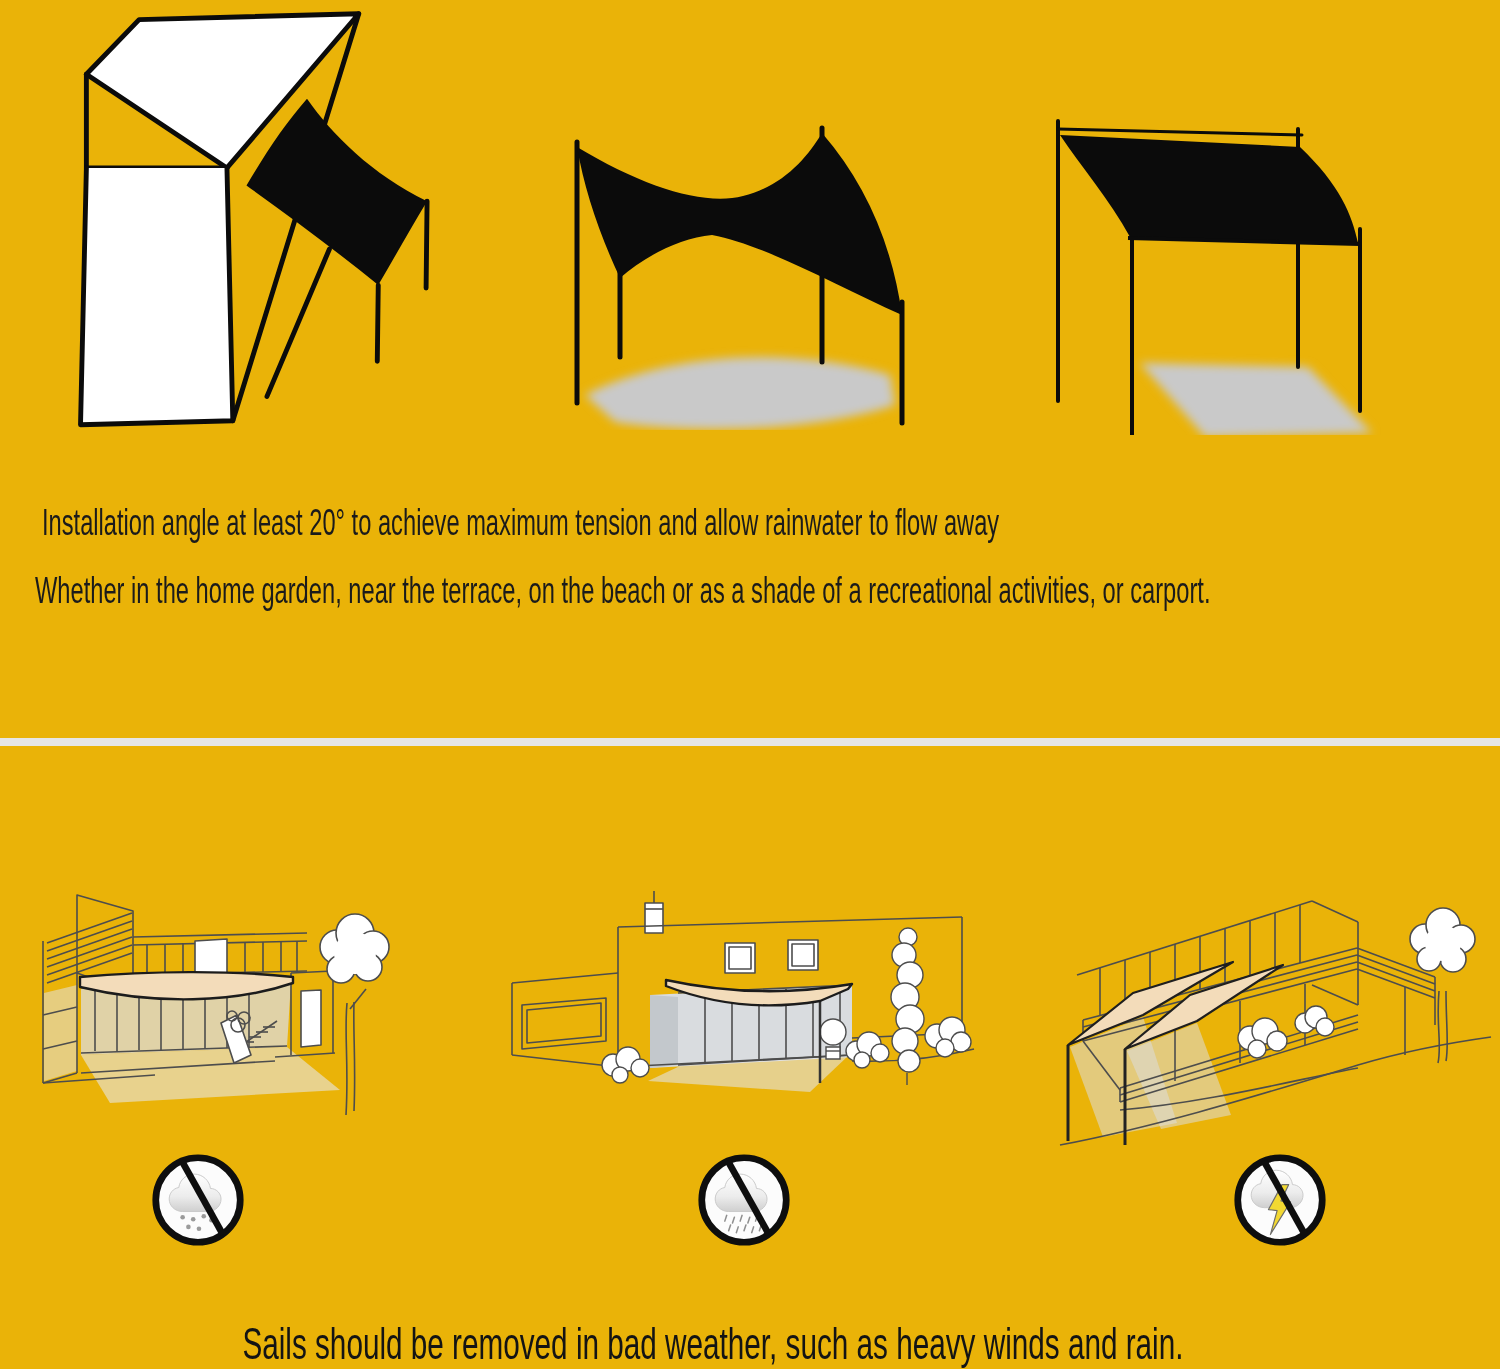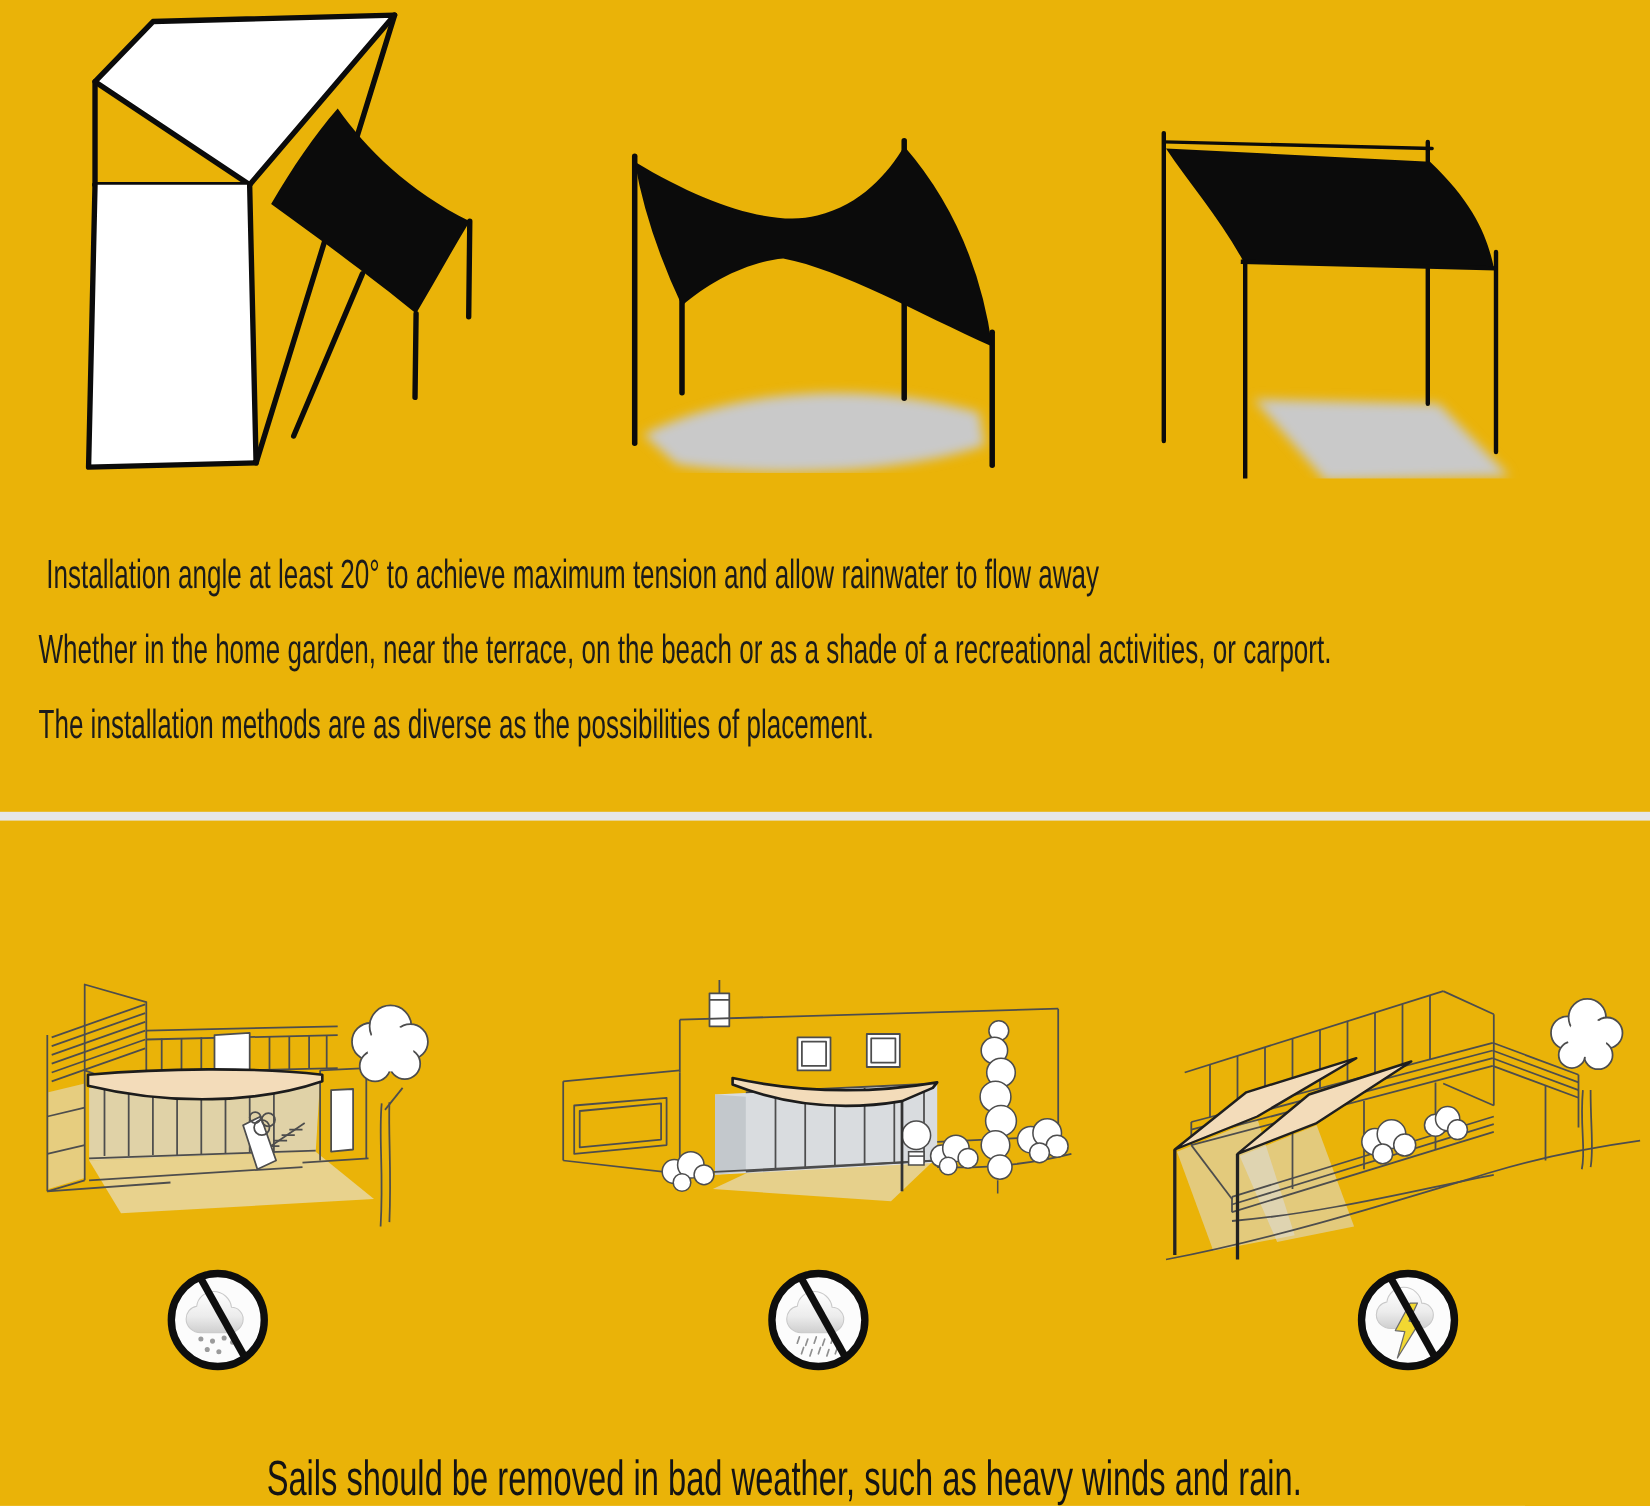--- a/index.html
+++ b/index.html
@@ -66,23 +66,20 @@
     </g>
     <path d="M20,30 L260,42 C300,80 312,110 318,138 L90,132 C70,95 40,60 20,30 Z" fill="#0b0b0b"></path>
     <path d="M88,133 L320,139" stroke="#0b0b0b" stroke-width="4" fill="none"></path>
   </svg>
 
   <div class="instr" style="left:42px;top:503px">
     <span class="squeeze">Installation angle at least 20° to achieve maximum tension and allow rainwater to flow away</span>
   </div>
   <div class="instr" style="left:35px;top:571px">
     <span class="squeeze">Whether in the home garden, near the terrace, on the beach or as a shade of a recreational activities, or carport.</span>
-  </div>
-  <div class="instr" style="left:35px;top:639px">
-    <span class="squeeze">The installation methods are as diverse as the possibilities of placement.</span>
   </div>
 
   <div class="divider" style="top:738px;background:#e6e6e6"></div>
 
   <svg class="abs line-art" style="left:35px;top:885px" width="360" height="240" viewBox="0 0 360 240">
     <polygon points="9,108 42,100 42,186 9,196" fill="#e2e2e2" opacity="0.55"></polygon>
     <polygon points="46,104 256,97 252,162 46,170" fill="#dcdcdc" opacity="0.75"></polygon>
     <polygon points="46,170 252,162 305,205 75,218" fill="#e6e6e6" opacity="0.6"></polygon>
     <g fill="none" stroke="#4d4d4d" stroke-width="1.6" stroke-linejoin="round">
       <path d="M42,10 L98,26 L98,108 L42,88 Z"></path>

